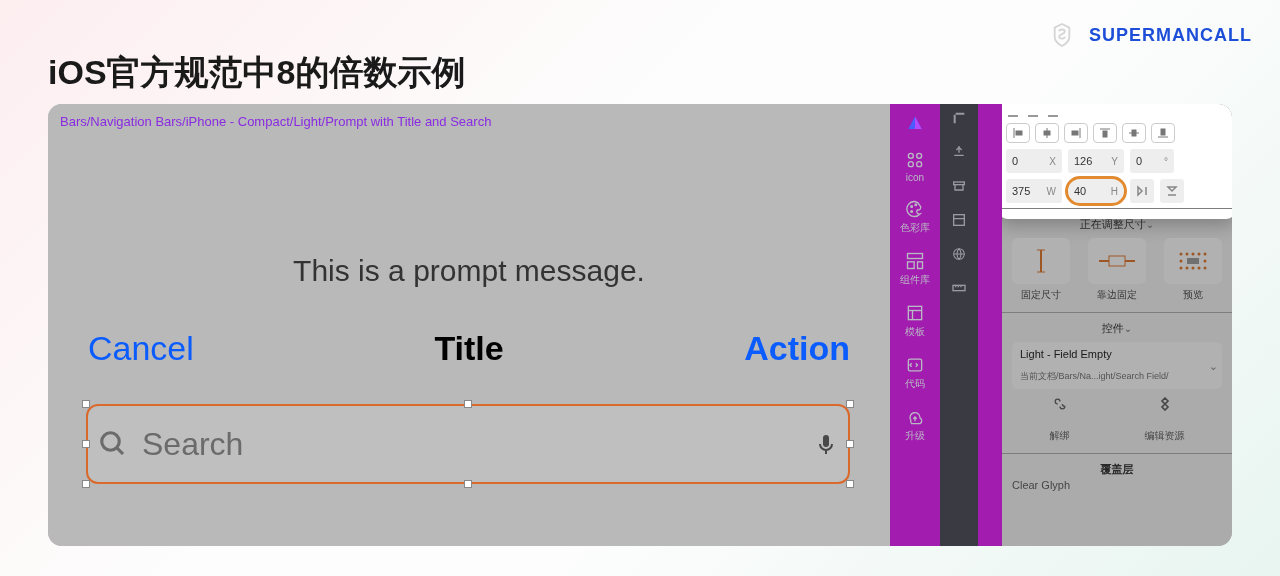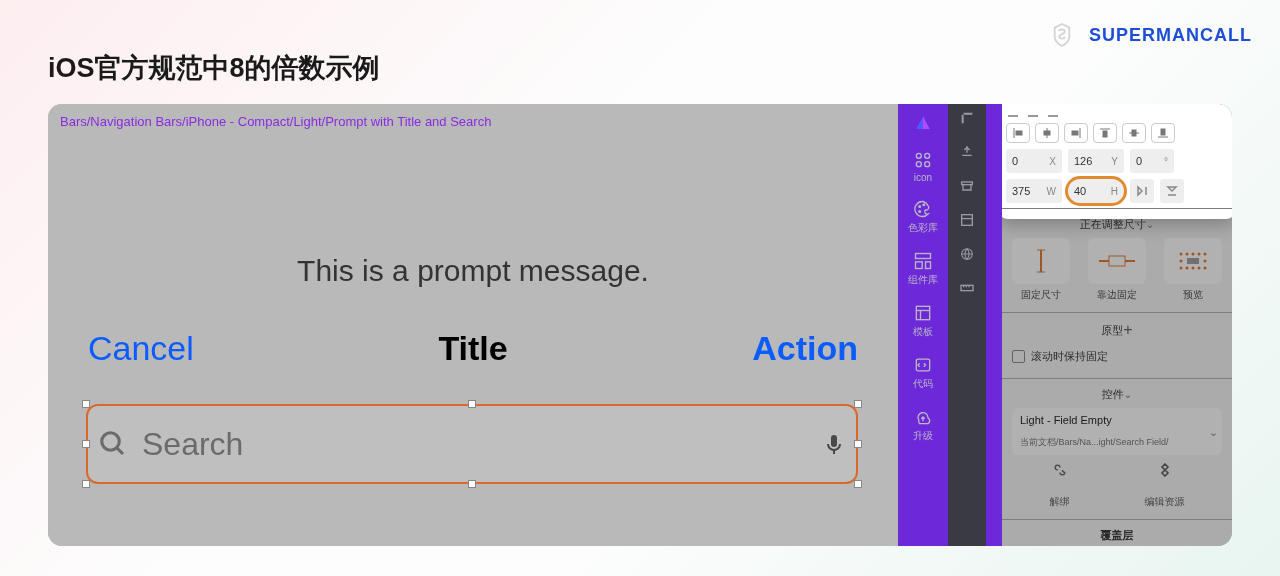--- a/index.html
+++ b/index.html
@@ -10,21 +10,21 @@
     position: relative;
   }
   .watermark {
     position: absolute; top: 22px; right: 28px;
     display: flex; align-items: center; gap: 16px;
     color: #1d4ed8; font-size: 18px; font-weight: 700; letter-spacing: 1px;
   }
   .watermark-icon { width: 22px; height: 26px; }
   .title {
     position: absolute; top: 50px; left: 48px;
-    font-size: 27px; font-weight: 800; color: #1a1a1a;
+    font-size: 34px; font-weight: 800; color: #1a1a1a;
   }
   .editor-frame {
     position: absolute; top: 104px; left: 48px; right: 48px; bottom: 30px;
     background: #b9b9b9; border-radius: 14px; overflow: hidden;
     display: flex;
   }
   
   .canvas-area { flex: 1; position: relative; background: #b9b9b9; }
   .breadcrumb {
     position: absolute; top: 10px; left: 12px;
@@ -58,21 +58,21 @@
   .mic-icon { color: #484848; }
   .handle { position: absolute; width: 8px; height: 8px; background: #fff; border: 1px solid #888; }
   .h-tl { top: -4px; left: -4px; } .h-tr { top: -4px; right: -4px; }
   .h-bl { bottom: -4px; left: -4px; } .h-br { bottom: -4px; right: -4px; }
   .h-tm { top: -4px; left: 50%; margin-left: -4px; }
   .h-bm { bottom: -4px; left: 50%; margin-left: -4px; }
   .h-ml { top: 50%; left: -4px; margin-top: -4px; }
   .h-mr { top: 50%; right: -4px; margin-top: -4px; }
 
   
-  .rail { width: 104px; background: #6d28d9; display: flex; }
+  .rail { width: 112px; background: #a21caf; display: flex; }
   .rail-col-a { width: 50px; display: flex; flex-direction: column; align-items: center; padding-top: 4px; gap: 0; }
   .rail-col-b { width: 38px; background: #3a3a42; display: flex; flex-direction: column; align-items: center; padding-top: 6px; gap: 18px; }
   .rail-item { color: #b9b9c4; display: flex; flex-direction: column; align-items: center; gap: 2px; font-size: 10px; padding: 8px 0; width: 100%; }
   .rail-item.logo { padding: 6px 0 8px 0; }
   .rail-item svg { width: 20px; height: 20px; }
   .rail-glyph { width: 16px; height: 16px; color: #9a9aa4; }
 
   
   .inspector { width: 230px; background: #ababab; position: relative; font-size: 11px; color: #333; overflow: hidden; }
   .insp-popout {
@@ -370,30 +370,20 @@
                     <circle cx="34" cy="24" r="1.5"></circle>
                   </g>
                   <rect x="16" y="14" width="12" height="6" fill="#888"></rect>
                 </svg>
               </div>
           <div class="constraint-label">预览</div>
         </div>
       </div>
     </div>
 
-    <div class="sec">
-      <div class="sec-head">
-            <span>原型</span>
-            <span class="plus">+</span>
-          </div>
-      <div class="checkbox-row">
-        <div class="checkbox"></div>
-        <span>滚动时保持固定</span>
-      </div>
-    </div>
 
     <div class="sec">
       <div class="sec-head">
             <span>控件</span>
             <span class="chev">⌄</span>
           </div>
       <div class="component-chip">
         <div class="comp-line1">Light - Field Empty</div>
         <div class="comp-line2">当前文档/Bars/Na...ight/Search Field/</div>
         <span class="comp-chev">⌄</span>

